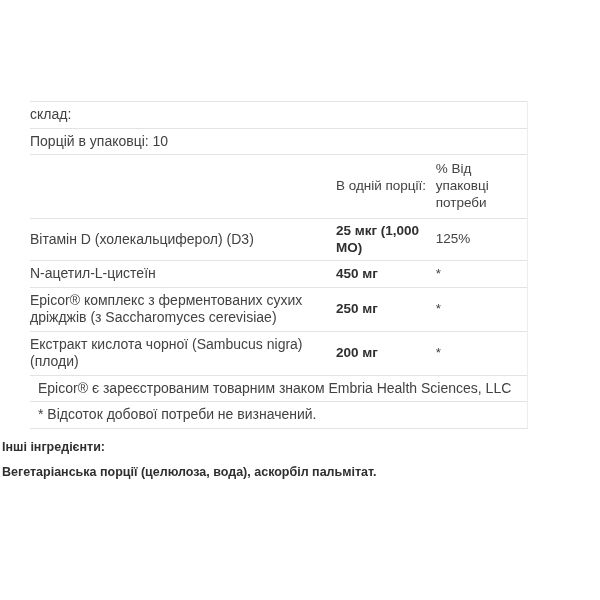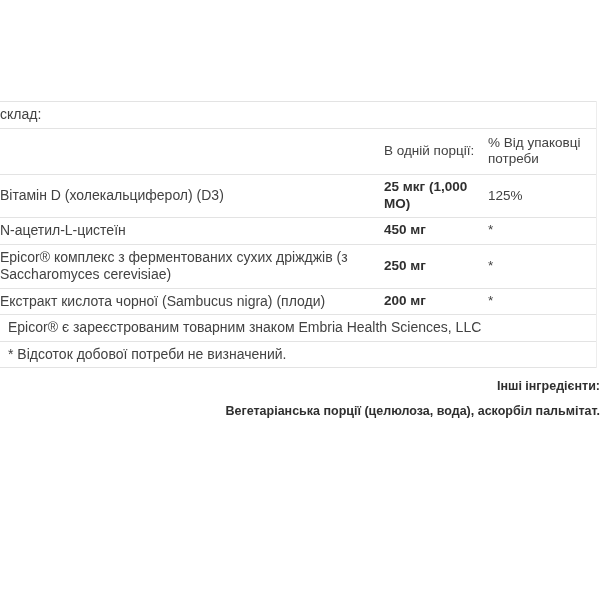--- a/index.html
+++ b/index.html
@@ -12,22 +12,23 @@
   *{ margin:0; padding:0; box-sizing:border-box; }
   html,body{ width:600px; height:600px; background:var(--bg); overflow:hidden; }
   body{
     font-family:"Liberation Sans", sans-serif;
     color:var(--text);
     -webkit-font-smoothing:antialiased;
   }
   .page{ width:600px; height:600px; background:var(--bg); position:relative; }
   .facts-wrap{
     margin-top:101px;
-    width:597px;
+    width:528px;
     border-right:1px solid var(--edge);
+    padding-left:30px;
   }
   table.facts{
     width:100%;
     border-collapse:collapse;
     border-top:1px solid var(--divider);
     font-size:14px;
     line-height:1.25;
   }
   table.facts td{
     border-bottom:1px solid var(--divider);
@@ -49,37 +50,40 @@
     padding-bottom:6px;
   }
   tr.r-note td{ padding-left:8px; padding-right:10px; }
   .below{
     margin-top:10px;
     padding-left:2px;
     font-size:12.5px;
     font-weight:bold;
     color:var(--bold-text);
   }
-  .below .line{ margin-bottom:9px; line-height:1.3;text-align:right; }
+  .below .line{ margin-bottom:9px; line-height:1.3; }
 </style>
 </head>
 <body>
 
 <div class="page">
 
   <div class="facts-wrap">
     <table class="facts">
       <colgroup>
         <col style="width:384px">
         <col style="width:104px">
         <col style="width:108px">
       </colgroup>
       <tbody>
         <tr>
           <td class="c-span" colspan="3">склад:</td>
+        </tr>
+        <tr>
+          <td class="c-span" colspan="3">Порцій в упаковці: 10</td>
         </tr>
         <tr class="r-head">
           <td class="c-name"></td>
           <td style="white-space:nowrap">В одній порції:</td>
           <td>% Від упаковці потреби</td>
         </tr>
       </tbody>
       <tbody>
 
   <tr>

